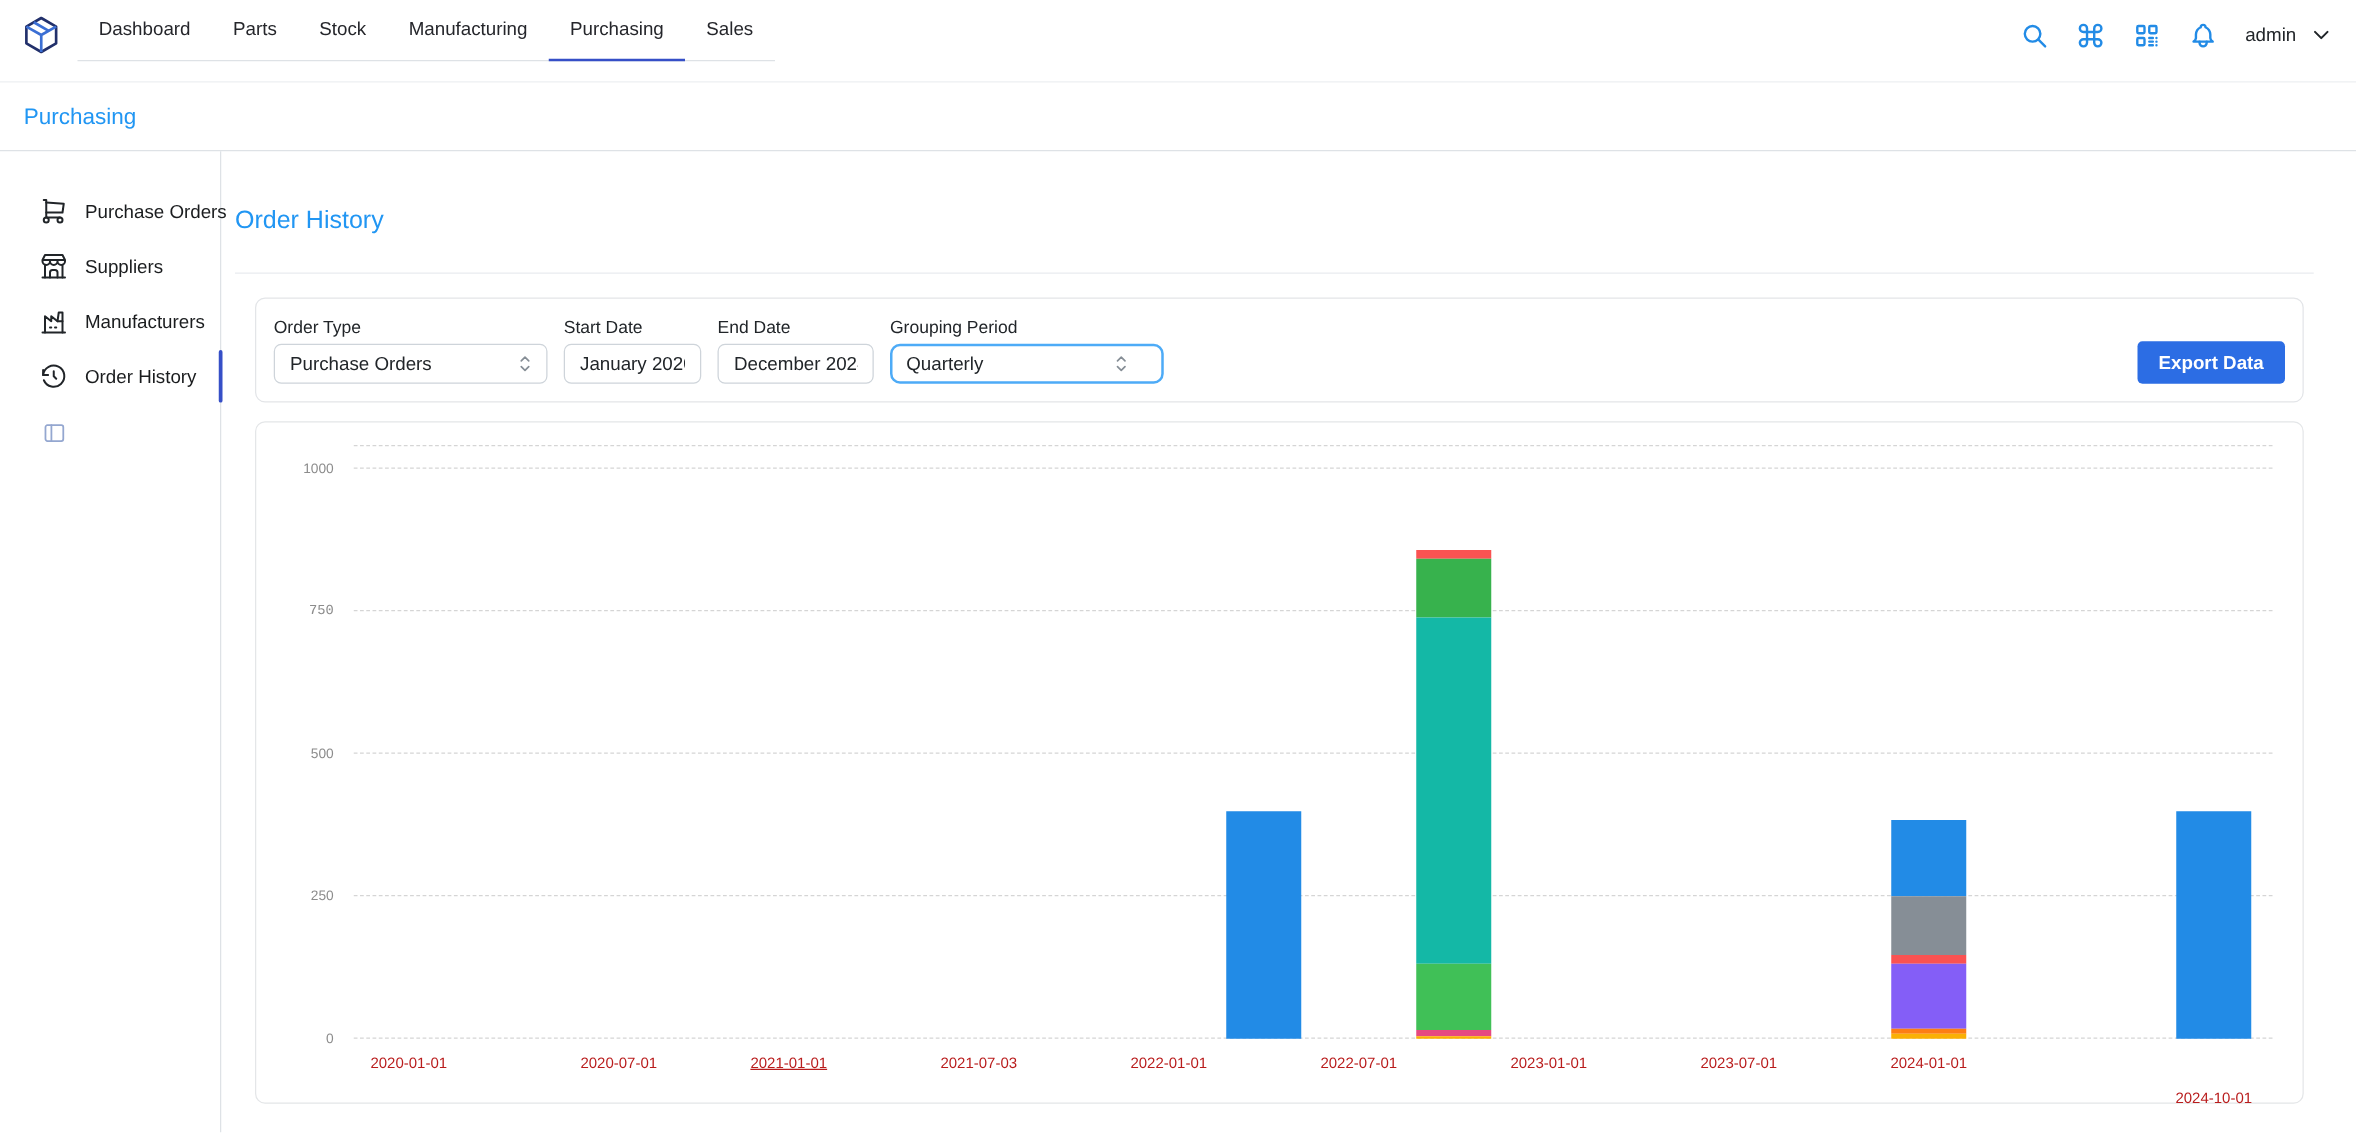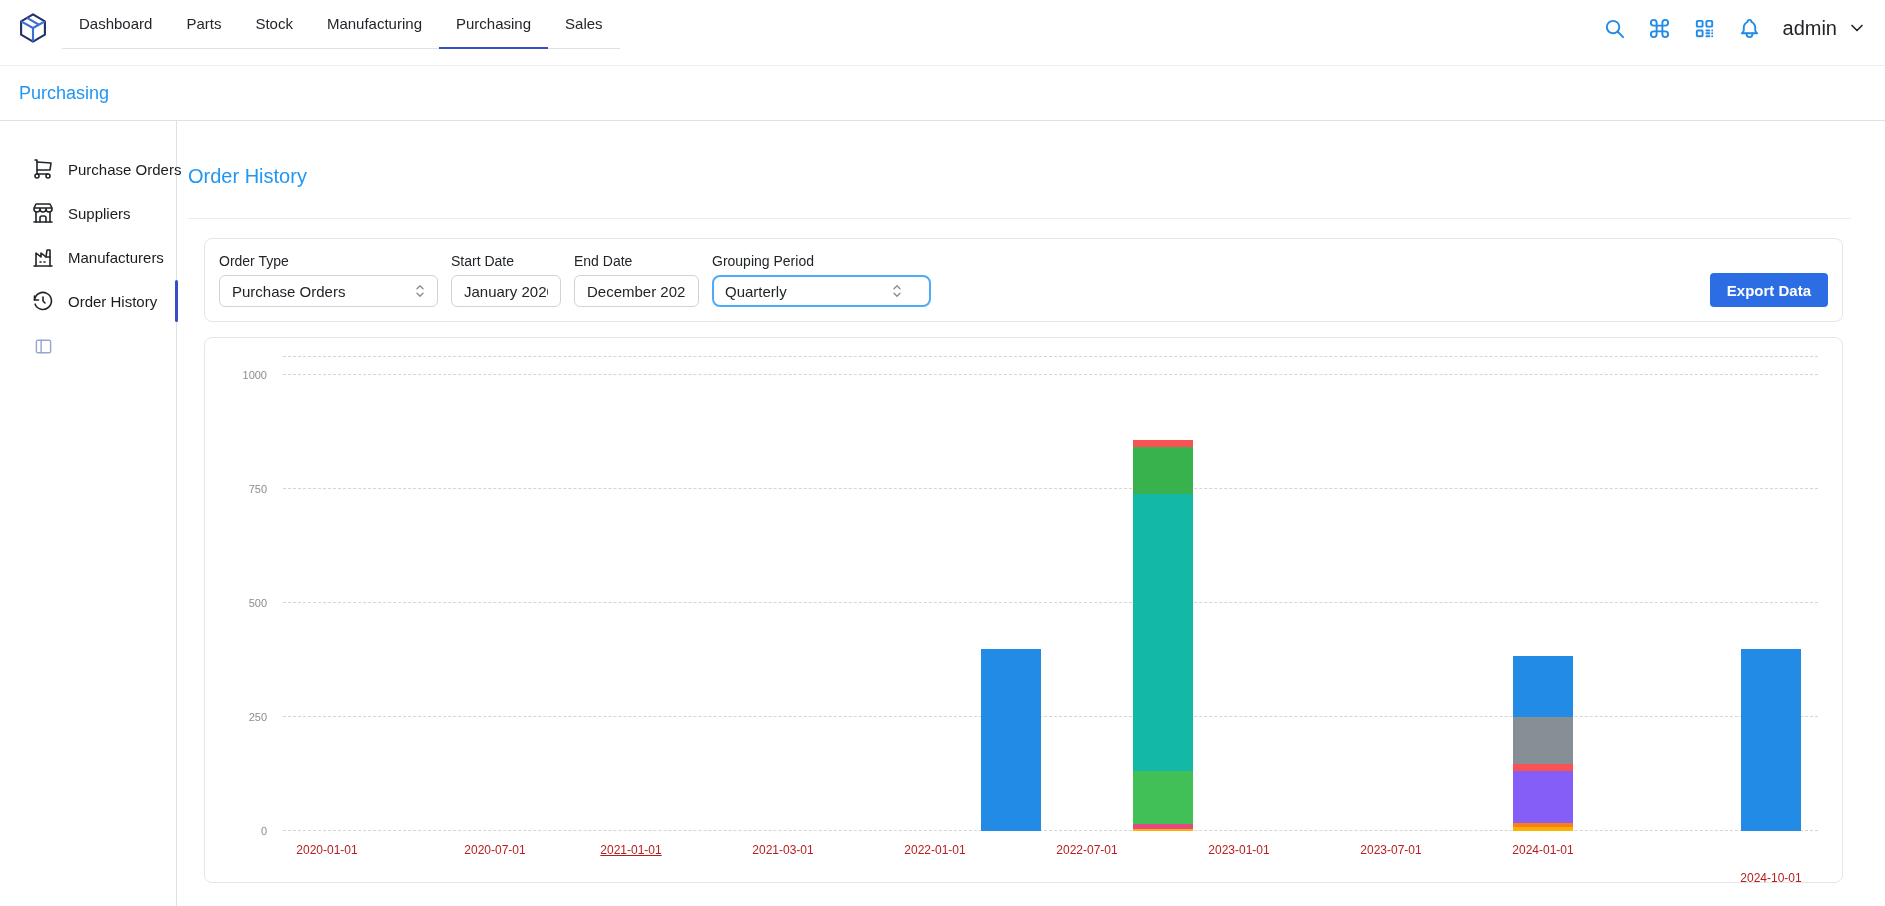--- a/index.html
+++ b/index.html
@@ -17,21 +17,21 @@
   .tabs { position:absolute; left:62px; top:0; height:49px; padding-top:0; display:flex; border-bottom:1px solid #dee2e6; }
   .tab {
     padding:0 17px; display:flex; align-items:center;
     font-size:15px; color:#25262b; cursor:pointer;
     border-bottom:2px solid transparent; margin-bottom:-1px; white-space:nowrap;
   }
   .tab.active { border-bottom-color:#364fc7; }
   .nav-right { position:absolute; right:18px; top:0; height:56px; display:flex; align-items:center; gap:22px; }
   .nav-ic { cursor:pointer; display:flex; align-items:center; }
   .user-menu { display:flex; align-items:center; gap:10px; cursor:pointer; }
-  .user-name { font-size:20px; color:#212529; }
+  .user-name { font-size:15px; color:#212529; }
 
   
   .band { height:55px; border-bottom:1px solid #dee2e6; display:flex; align-items:center; padding-left:19px; }
   .band-title { font-size:18px; color:#2196f3; }
 
   
   .content { display:flex; height:785px; }
   .sidebar { width:177px; border-right:1px solid #dee2e6; padding-top:26px; flex-shrink:0; }
   .side-item {
     position:relative; height:44px; display:flex; align-items:center; gap:13px;
@@ -248,28 +248,28 @@
 
     <section class="chart-card">
       <div class="plot">
           <div class="gridline" style="bottom: 0px;"></div>
           <div class="ytick" style="bottom: 0px;">0</div>
           <div class="gridline" style="bottom: 114px;"></div>
           <div class="ytick" style="bottom: 114px;">250</div>
           <div class="gridline" style="bottom: 228px;"></div>
           <div class="ytick" style="bottom: 228px;">500</div>
           <div class="gridline" style="bottom: 342px;"></div>
-          <div class="ytick" style="bottom: 342px;">750</div>
+          <div class="ytick" style="bottom: 342px; font-family: Liberation Mono, monospace;">750</div>
           <div class="gridline" style="bottom: 456px;"></div>
           <div class="ytick" style="bottom: 456px;">1000</div>
           <div class="gridline" style="bottom: 474px;"></div>
           <div class="xtick" style="left: 44px;">2020-01-01</div>
           <div class="xtick" style="left: 196px; margin-left: 16px;">2020-07-01</div>
           <div class="xtick" style="left: 348px; text-decoration: underline;">2021-01-01</div>
-          <div class="xtick" style="left: 500px;">2021-03-01</div>
+          <div class="xtick" style="left: 500px;">2021-07-03</div>
           <div class="xtick" style="left: 652px;">2022-01-01</div>
           <div class="xtick" style="left: 804px;">2022-07-01</div>
           <div class="xtick" style="left: 956px;">2023-01-01</div>
           <div class="xtick" style="left: 1108px;">2023-07-01</div>
           <div class="xtick" style="left: 1260px;">2024-01-01</div>
           <div class="xtick" style="left: 1488px; margin-top: 28px;">2024-10-01</div>
           <div class="bar" style="left: 698px;">
             <div class="bar-seg" style="height: 182.4px; background: rgb(34, 139, 230);"></div>
           </div>
           <div class="bar" style="left: 850px;">

